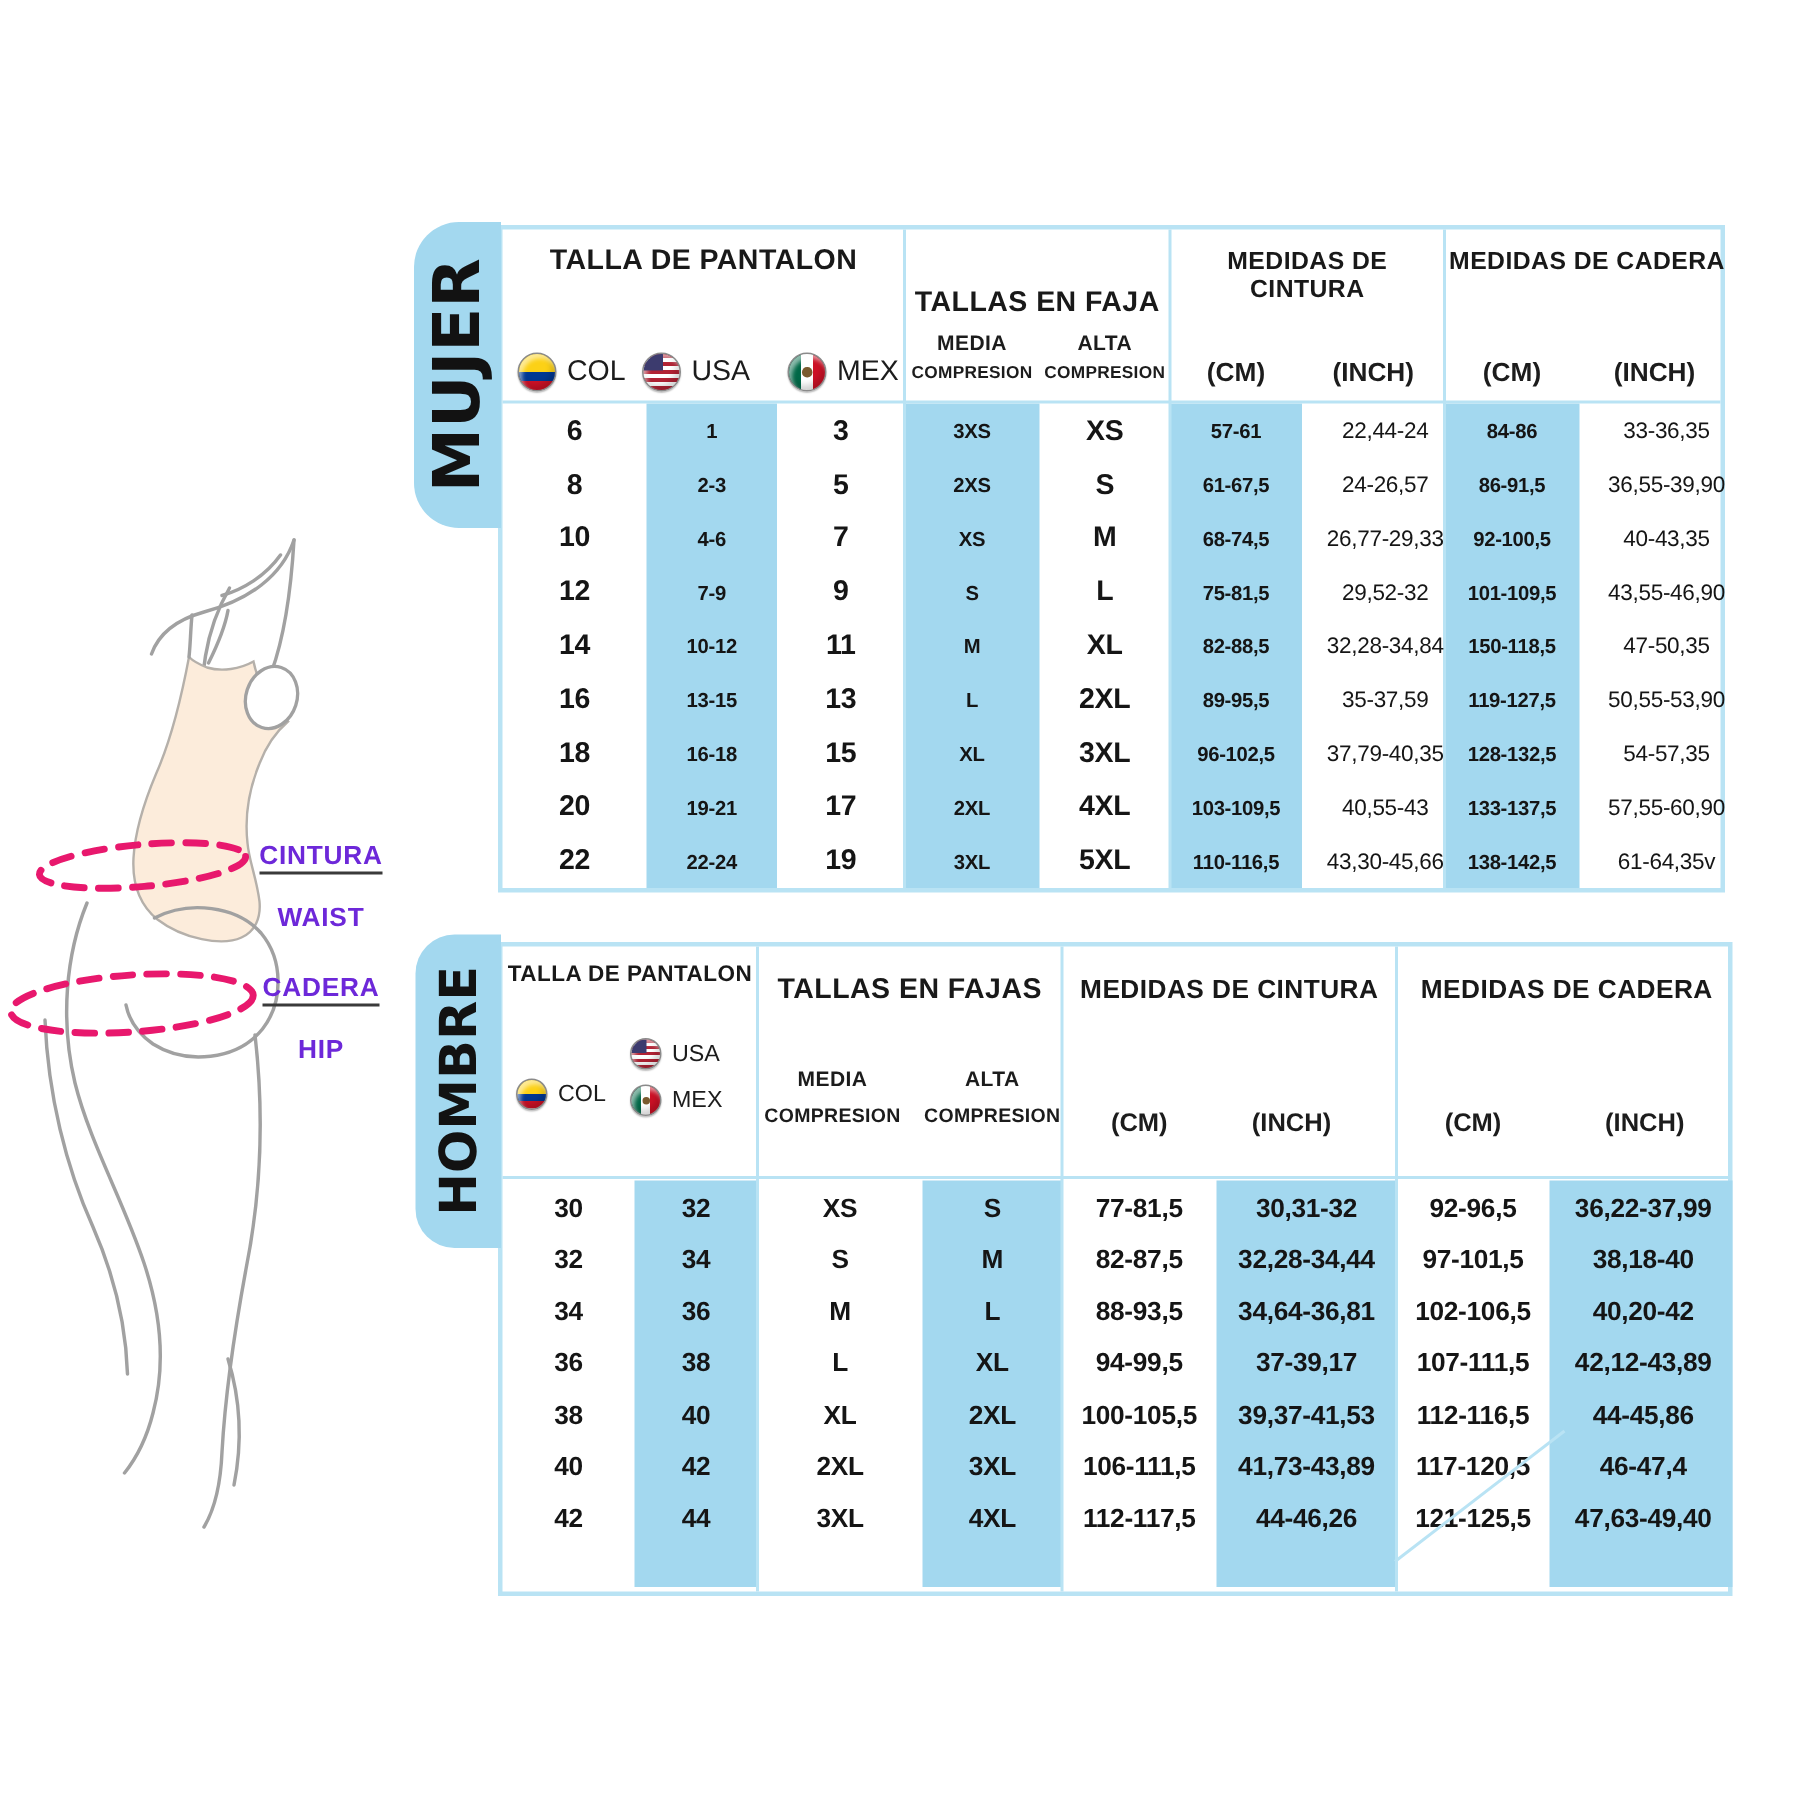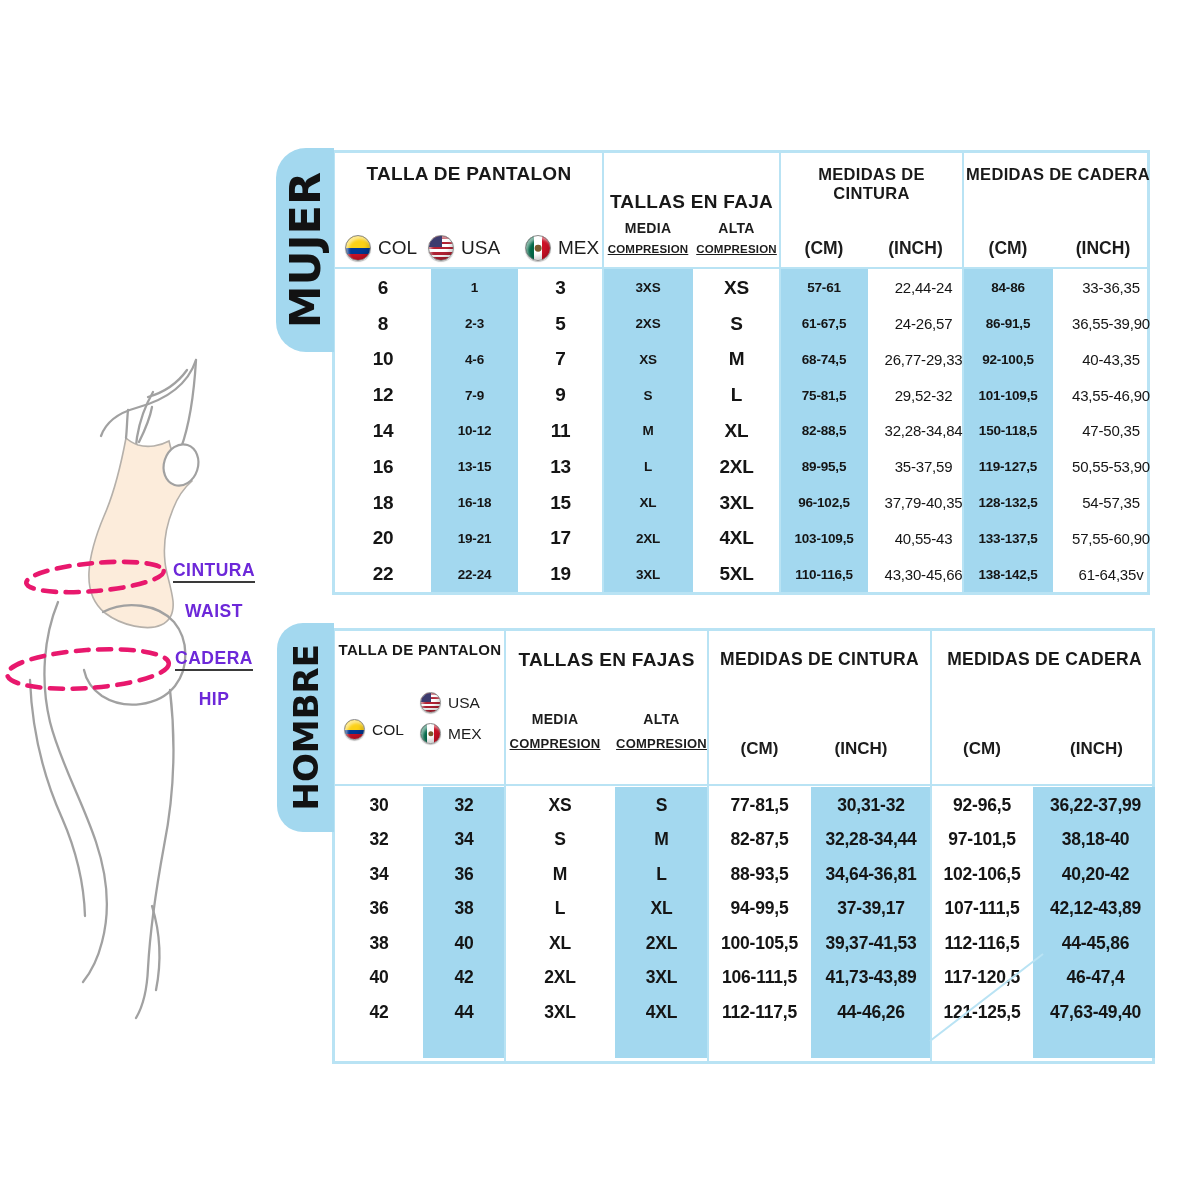--- a/index.html
+++ b/index.html
@@ -19,21 +19,21 @@
   .sizetable{position:absolute;background:#fff;border:3px solid var(--line);box-sizing:border-box;z-index:2;}
   .t-mujer{left:332px;top:150px;width:818px;height:445px;}
   .t-hombre{left:332px;top:628px;width:823px;height:436px;}
   .band{position:absolute;background:var(--band);z-index:0;}
   .vline{position:absolute;top:0;bottom:0;width:2px;background:var(--line);z-index:1;}
   .hline{position:absolute;left:0;right:0;height:2px;background:var(--line);z-index:1;}
   .gtitle{position:absolute;text-align:center;font-weight:600;letter-spacing:.3px;z-index:2;color:#191919;}
   .unit{position:absolute;text-align:center;font-weight:700;font-size:17.5px;z-index:2;}
   .comp{position:absolute;text-align:center;z-index:2;font-weight:600;}
   .comp .l1{display:block;font-size:14px;letter-spacing:.3px;}
-  .comp .l2{display:block;font-size:11.5px;margin-top:7px;letter-spacing:.2px;text-decoration:underline;}
+  .comp .l2{display:block;font-size:11.5px;margin-top:7px;letter-spacing:.2px;}
   .t-hombre .comp .l2{font-size:13px;margin-top:9px;}
   .fcell{position:absolute;display:flex;align-items:center;gap:7px;z-index:2;}
   .flaglabel{font-size:19px;font-weight:500;}
   .t-hombre .flaglabel{font-size:15.5px;}
 
   
   .flag{display:inline-block;border-radius:50%;border:1px solid #8a8a8a;box-sizing:border-box;
         box-shadow:inset 2px 3px 3px rgba(255,255,255,.55), inset -2px -3px 4px rgba(0,0,0,.18), 0 1px 1px rgba(0,0,0,.25);
         position:relative;overflow:hidden;flex:none;}
   .flag-lg{width:26px;height:26px;}

